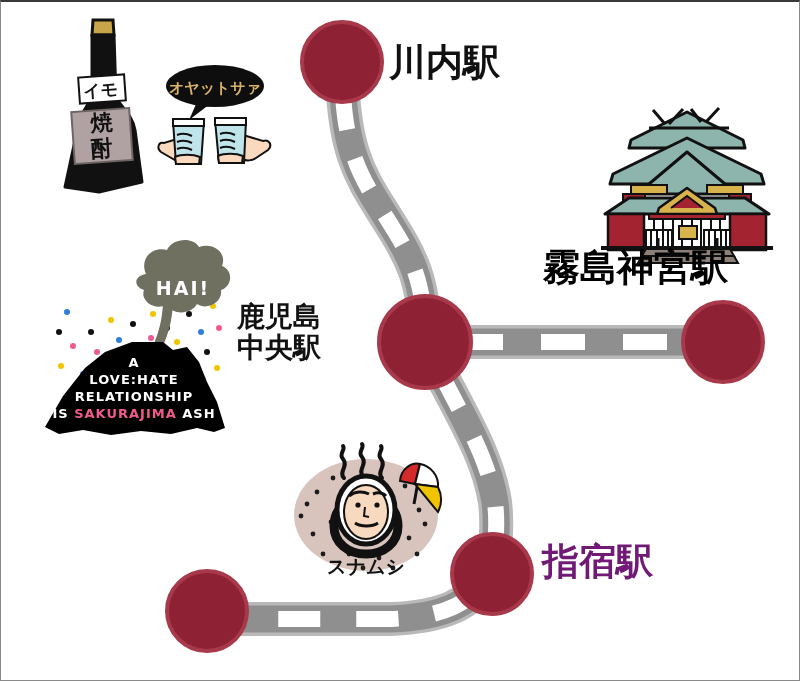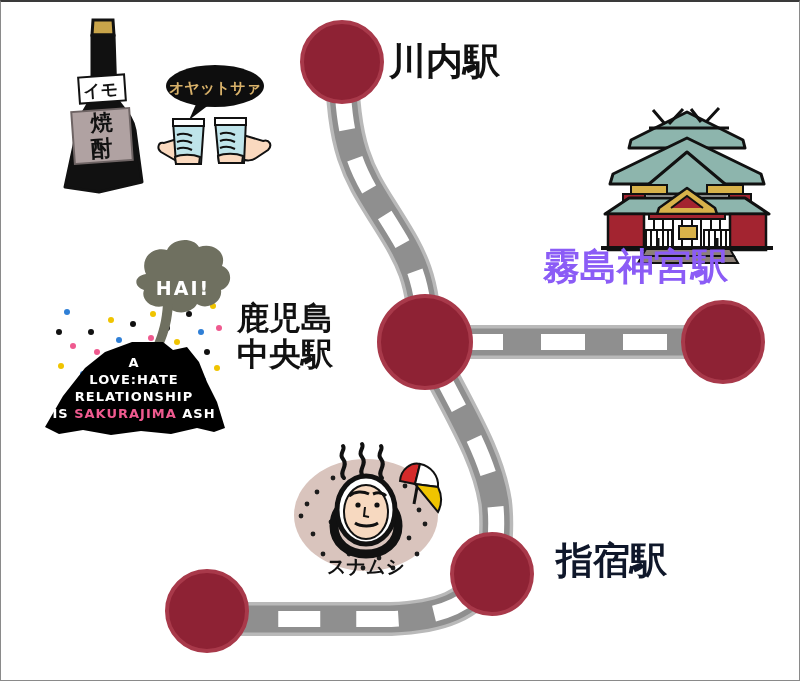--- a/index.html
+++ b/index.html
@@ -24,29 +24,29 @@
   #map-svg {
     position: absolute;
     left: 0;
     top: 0;
     width: 800px;
     height: 681px;
   }
   .station-label {
     position: absolute;
     color: #101010;
-    font-family: Liberation Serif, serif;
+    font-family: Liberation Sans, sans-serif;
     font-weight: 700;
     font-size: 37px;
     letter-spacing: 0px;
     line-height: 1.04;
     white-space: pre;
     text-rendering: geometricPrecision;
   }
-  #label-chuo { font-size: 32px; line-height: 1.12; text-align: left; }
+  #label-chuo { font-size: 28px; line-height: 1.12; text-align: left; }
 </style>
 </head>
 <body>
 
 <div id="map-canvas">
 
   <svg id="map-svg" viewBox="0 0 800 681">
     <defs>
       
     </defs>
@@ -272,20 +272,20 @@
       <circle cx="341" cy="60" r="40" fill="#8e2234" stroke="#a8394a" stroke-width="4"></circle>
       <circle cx="722" cy="340" r="40" fill="#8e2234" stroke="#a8394a" stroke-width="4"></circle>
       <circle cx="424" cy="340" r="46" fill="#8e2234" stroke="#a8394a" stroke-width="4"></circle>
       <circle cx="491" cy="572" r="40" fill="#8e2234" stroke="#a8394a" stroke-width="4"></circle>
       <circle cx="206" cy="609" r="40" fill="#8e2234" stroke="#a8394a" stroke-width="4"></circle>
     </g>
   </svg>
 
   <div class="station-label" id="label-sendai" style="left: 388px; top: 42px; color: rgb(17, 17, 17);">川内駅</div>
 
-  <div class="station-label" id="label-kirishima" style="left: 542px; top: 247px; color: #8b5cf6;">霧島神宮駅</div>
+  <div class="station-label" id="label-kirishima" style="left: 542px; top: 247px; color: #000000;">霧島神宮駅</div>
 
   <div class="station-label" id="label-chuo" style="left: 236px; top: 299px; color: rgb(17, 17, 17);">鹿児島<br>中央駅</div>
 
-  <div class="station-label" id="label-ibusuki" style="left: 555px; top: 541px; color: #0f172a;">指宿駅</div>
+  <div class="station-label" id="label-ibusuki" style="left: 541px; top: 541px; color: #701a75;">指宿駅</div>
 
 
 </div>
 
 </body></html>

